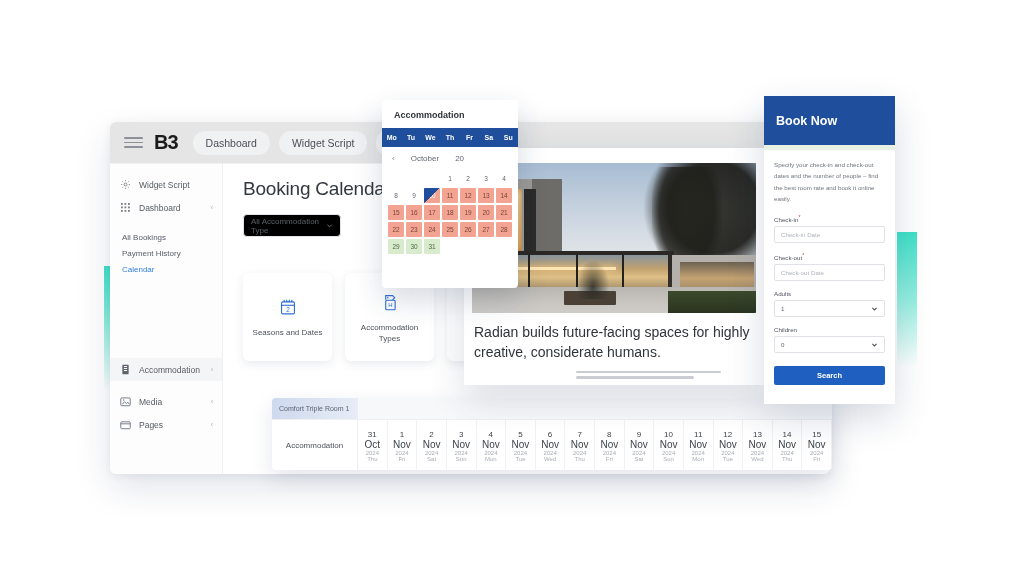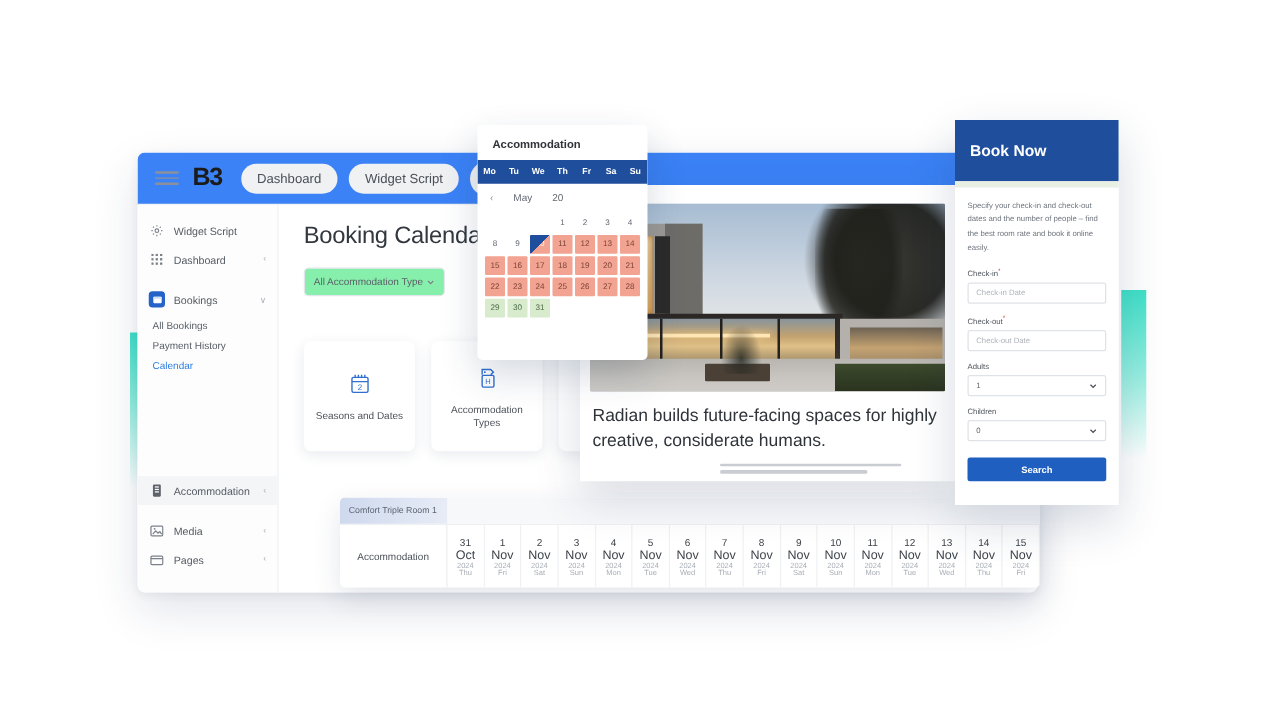--- a/index.html
+++ b/index.html
@@ -25,21 +25,21 @@
 
   
   .admin-window {
     position: absolute; left: 110px; top: 122px; width: 720px; height: 352px;
     background: #ffffff; border-radius: 6px;
     box-shadow: 0 14px 36px rgba(30,50,90,.13), 0 2px 8px rgba(30,50,90,.07);
     z-index: 2; overflow: hidden;
   }
   .topbar {
     height: 42px; display: flex; align-items: center; gap: 9px;
-    padding: 0 14px; background: #3b82f6; border-bottom: 1px solid #f1f2f4;
+    padding: 0 14px; background: #e5e5e5; border-bottom: 1px solid #f1f2f4;
   }
   .hamburger { width: 19px; display: flex; flex-direction: column; gap: 3px; cursor: pointer; }
   .hamburger i { display: block; height: 1.6px; background: #8b9099; border-radius: 2px; }
   .logo { font-size: 20px; font-weight: bold; letter-spacing: -1px; color: #1b1b1b; margin: 0 6px 0 2px; }
   .pill {
     background: #f0f1f3; color: #4a4f57; border: none;
     border-radius: 16px; padding: 6px 13px; font-size: 10.5px;
     font-family: "Liberation Sans", sans-serif; cursor: pointer;
   }
   .icon-pill {
@@ -70,22 +70,22 @@
   }
   .subnav { padding: 1px 0 5px 9px; }
   .subnav div { padding: 3.5px 0 3.5px 3px; font-size: 8px; color: #5a6069; cursor: pointer; }
   .subnav div.sel { color: #2f7fe0; }
   .nav-sep { height: 9px; }
 
   
   .main { flex: 1; padding: 14px 18px 0 20px; position: relative; background: #fff; }
   .page-title { font-size: 19px; color: #33383f; font-weight: normal; letter-spacing: -.2px; }
   .select-acc {
-    margin-top: 14px; width: 113px; height: 23px; border: 1px solid #e3e6ea;
-    border-radius: 4px; background: #86efac; font-size: 8px; color: #5b6views;
+    margin-top: 14px; width: 98px; height: 23px; border: 1px solid #e3e6ea;
+    border-radius: 4px; background: #000000; font-size: 8px; color: #5b6views;
     display: flex; align-items: center; justify-content: space-between;
     padding: 0 7px; color: #5b6168; cursor: pointer;
   }
 
   .cards { display: flex; gap: 13px; margin-top: 36px; }
   .feat-card {
     width: 89px; height: 88px; background: #fff; border-radius: 6px;
     box-shadow: 0 3px 10px rgba(40,60,100,.10);
     display: flex; flex-direction: column; align-items: center;
     justify-content: center; gap: 9px; padding: 0 6px; cursor: pointer;
@@ -286,30 +286,20 @@
                 <rect x="4.2" y="8.4" width="2.2" height="2.2"></rect>
                 <rect x="8.4" y="8.4" width="2.2" height="2.2"></rect>
             </svg>
           </span>
           <span>Dashboard</span>
           <span class="chev">‹</span>
         </div>
 
         <div class="nav-sep"></div>
 
-        <div class="nav-row">
-          <span class="ico-box">
-            <svg width="8" height="8" viewBox="0 0 12 12" fill="#fff">
-              <rect x="1" y="2.2" width="10" height="7.6" rx="1"></rect>
-              <rect x="1" y="2.2" width="10" height="2.2" rx="1" fill="#cfe0f8"></rect>
-            </svg>
-          </span>
-          <span>Bookings</span>
-          <span class="chev">∨</span>
-        </div>
 
         <div class="subnav">
           <div>All Bookings</div>
           <div>Payment History</div>
           <div class="sel">Calendar</div>
         </div>
 
         <div style="height:76px"></div>
 
         <div class="nav-row active-block">
@@ -530,21 +520,21 @@
         <span>Mo</span>
         <span>Tu</span>
         <span>We</span>
         <span>Th</span>
         <span>Fr</span>
         <span>Sa</span>
         <span>Su</span>
       </div>
     <div class="avail-nav">
       <span class="arrow">‹</span>
-      <span>May</span>
+      <span>October</span>
       <span>20</span>
     </div>
     <div class="avail-days" id="avail-days">
         <div class="dcell"></div>
         <div class="dcell"></div>
         <div class="dcell"></div>
         <div class="dcell">1</div>
         <div class="dcell">2</div>
         <div class="dcell">3</div>
         <div class="dcell">4</div>

